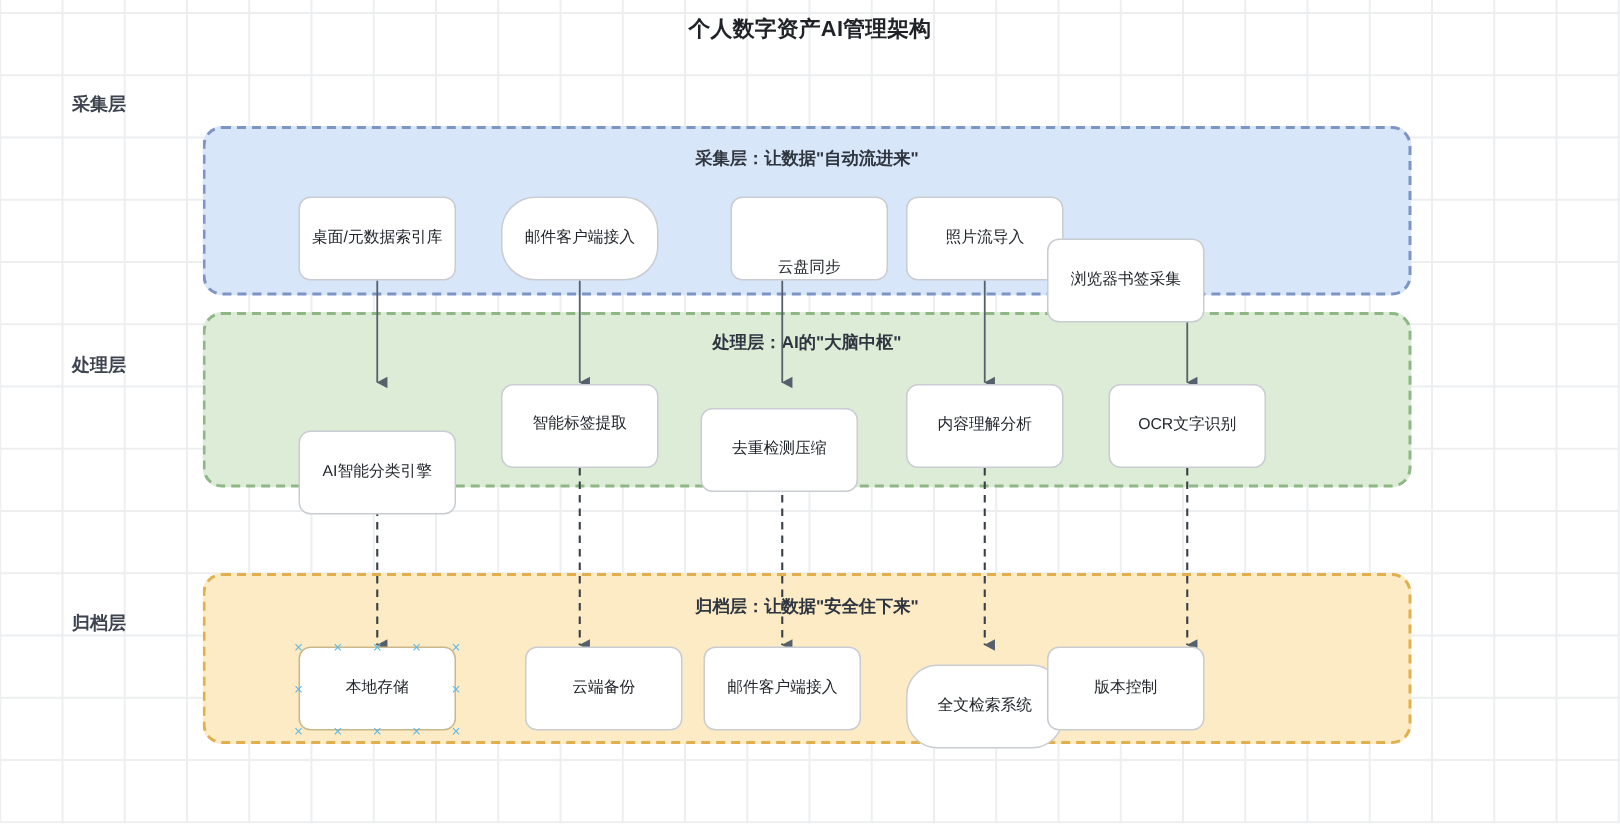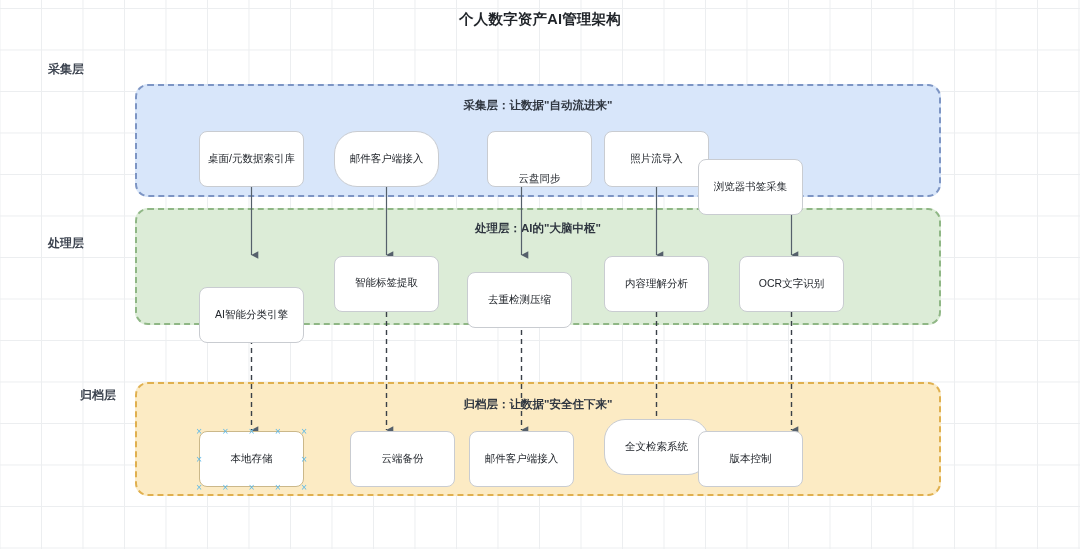--- a/index.html
+++ b/index.html
@@ -36,21 +36,21 @@
     position: absolute;
     left: 16px;
     width: 100px;
     text-align: center;
     font-size: 12px;
     font-weight: bold;
     color: #3d4450;
   }
   #label-collect { top: 61px; }
   #label-process { top: 235px; }
-  #label-archive { top: 387px; text-align: right; }
+  #label-archive { top: 407px; }
 
   .band {
     position: absolute;
     left: 135px;
     width: 806px;
     border-radius: 13px;
     box-sizing: border-box;
   }
   .band-title {
     position: absolute;
@@ -210,20 +210,20 @@
       <div class="handle" style="left: 221.75px; top: 427.5px;">×</div>
       <div class="handle" style="left: 274.25px; top: 427.5px;">×</div>
       <div class="handle" style="left: 221.75px; top: 483.5px;">×</div>
       <div class="handle" style="left: 274.25px; top: 483.5px;">×</div>
       <div class="node" style="left: 334px; top: 431px; margin-left: 16px;">
         <span>云端备份</span>
       </div>
       <div class="node" style="left: 469px; top: 431px;">
         <span>邮件客户端接入</span>
       </div>
-      <div class="node" style="left: 604px; top: 419px; border-radius: 21px;">
+      <div class="node" style="left: 604px; top: 443px; border-radius: 21px;">
         <span>全文检索系统</span>
       </div>
       <div class="node" style="left: 698px; top: 431px;">
         <span>版本控制</span>
       </div>
     </div>
 </div>
 
 </body></html>

